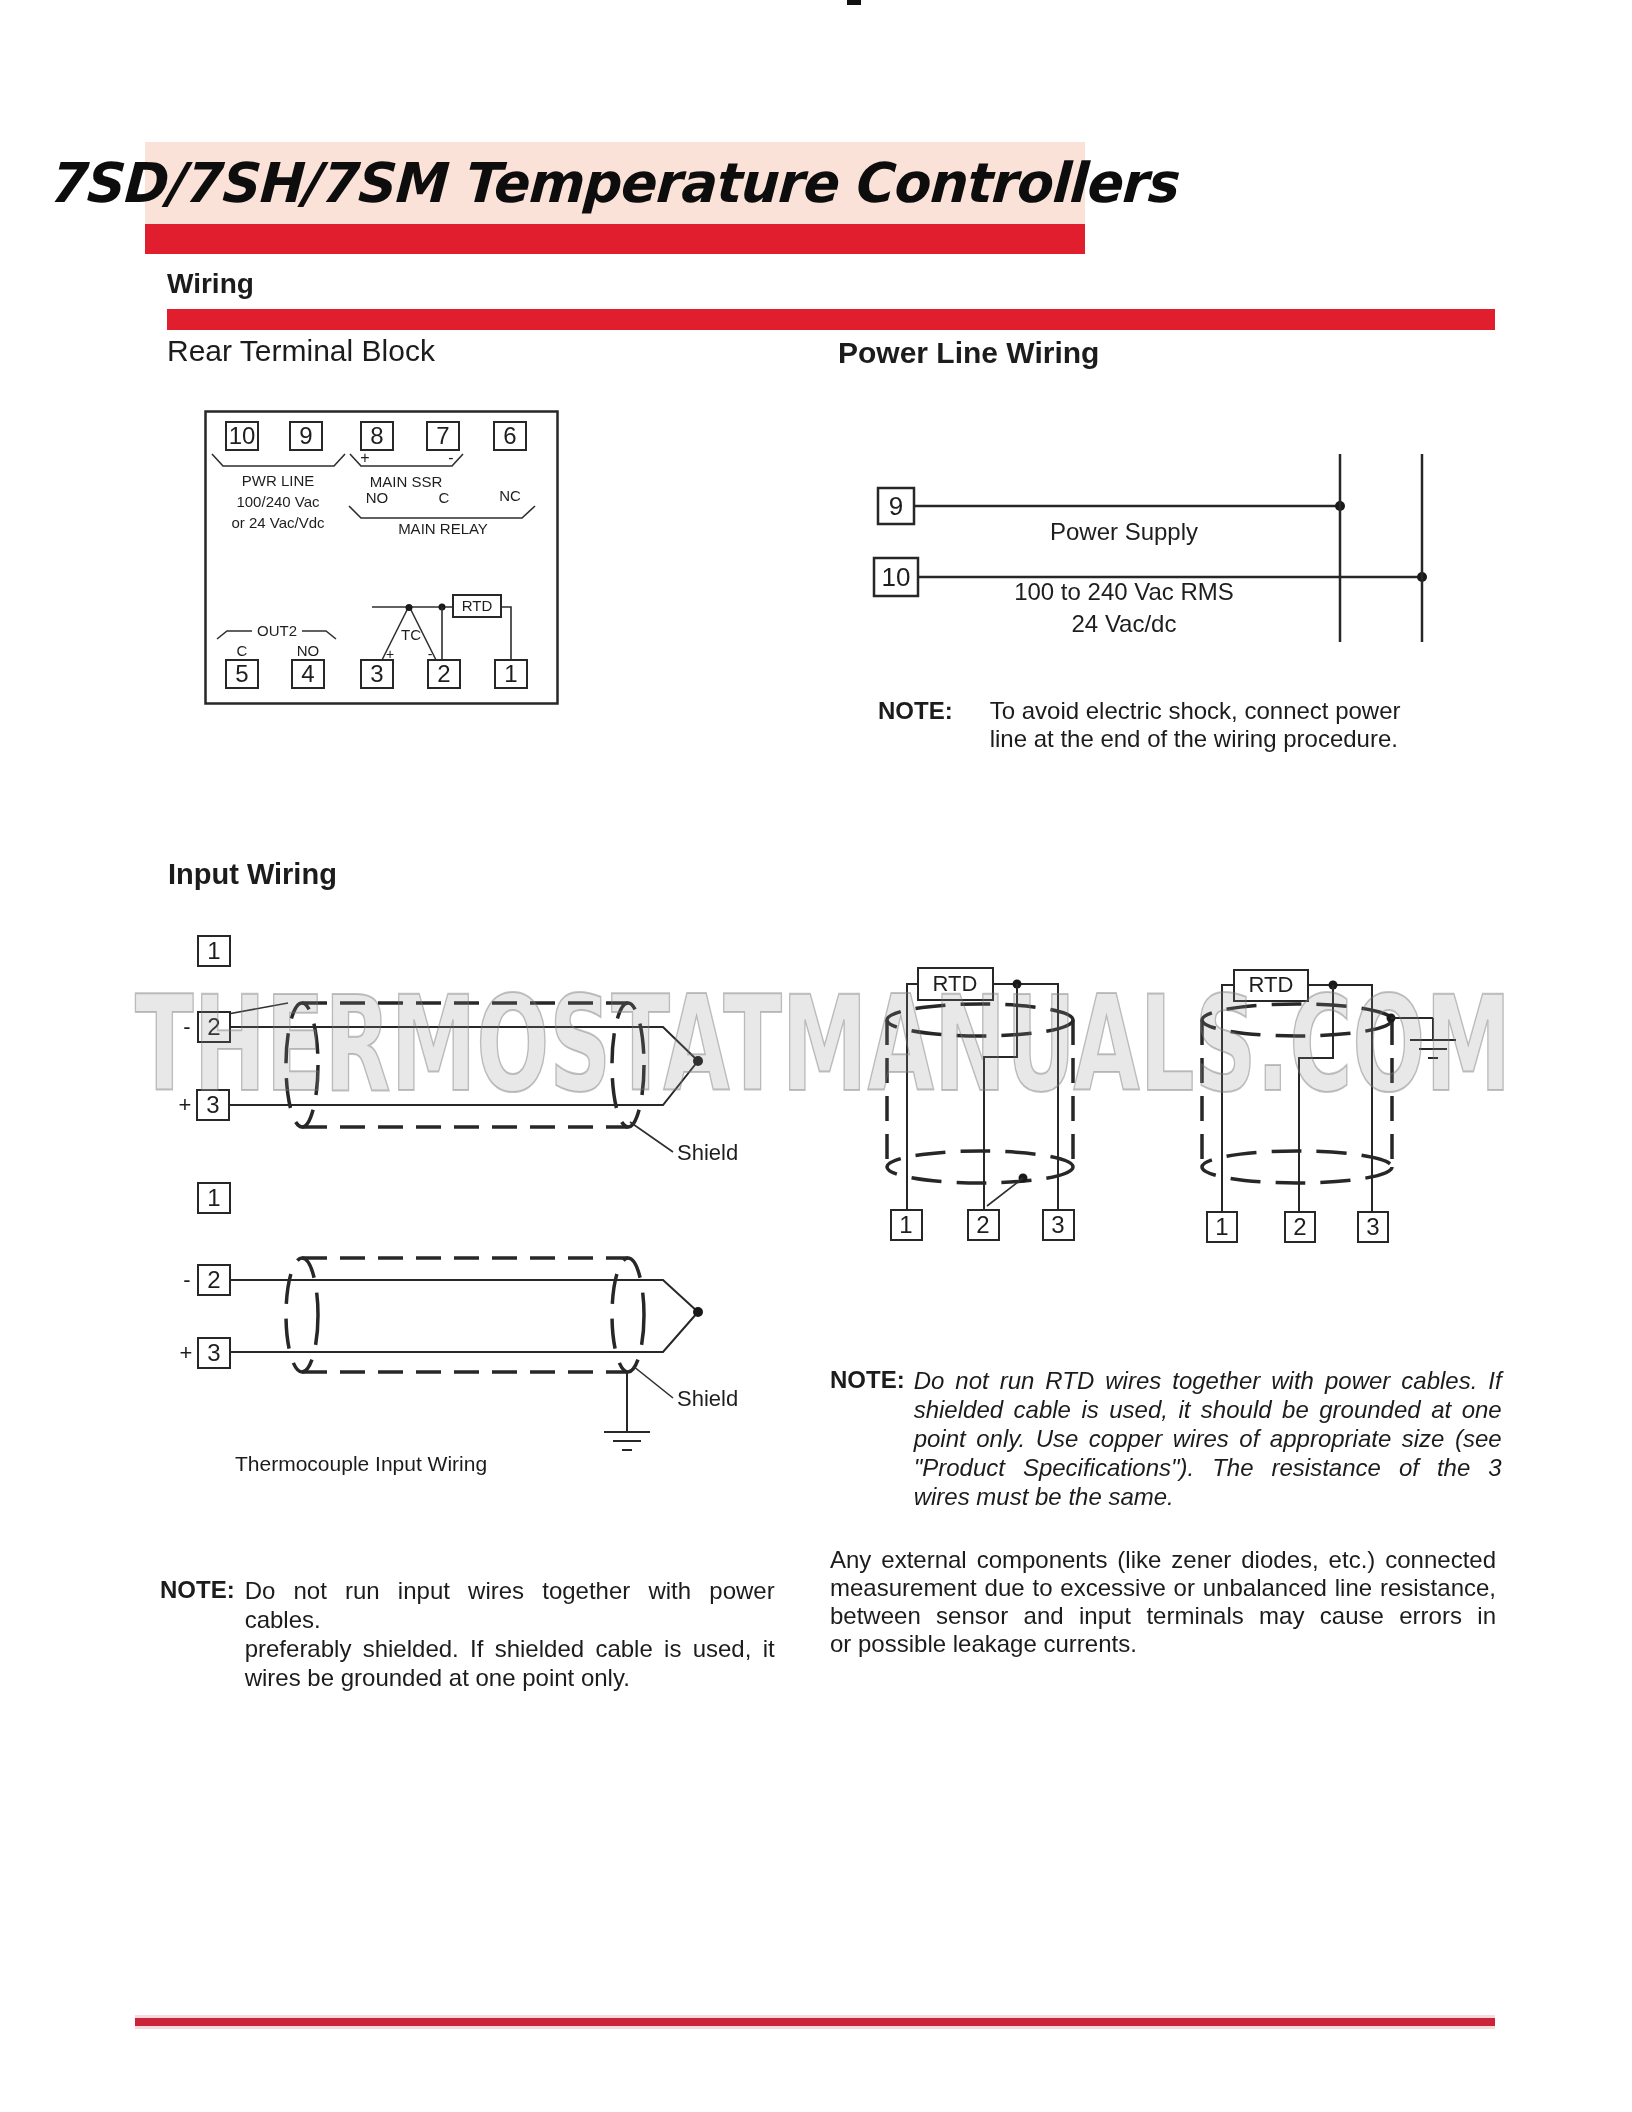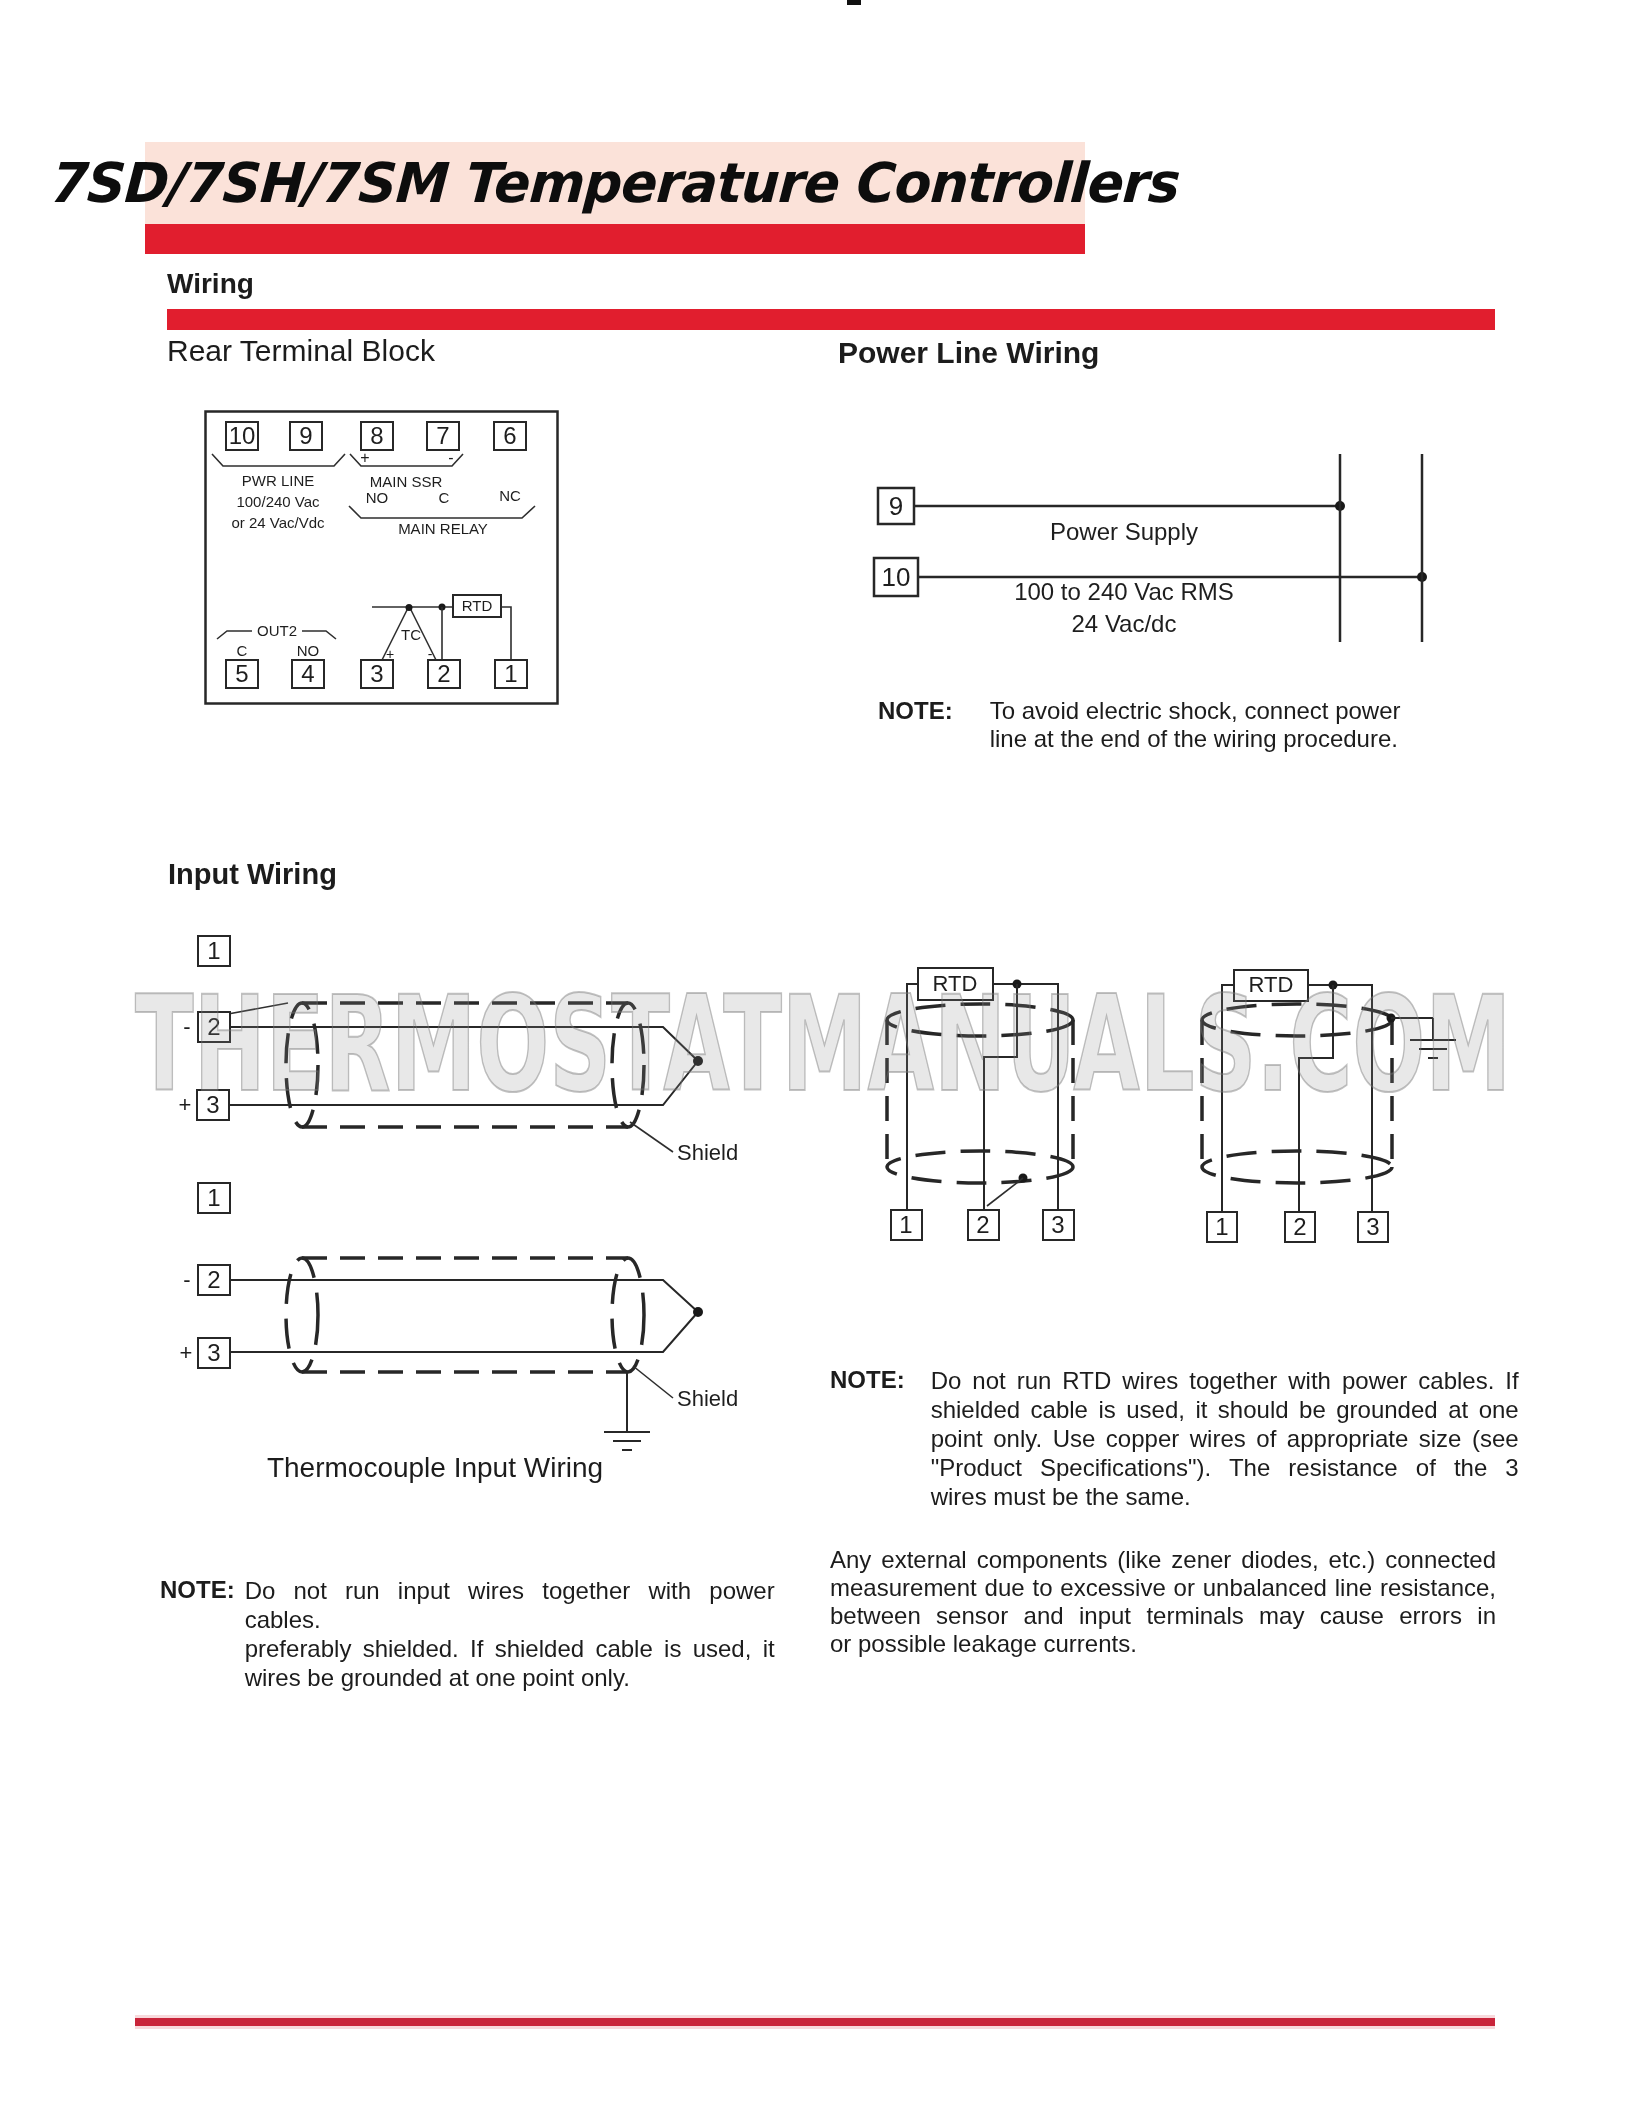--- a/index.html
+++ b/index.html
@@ -14,21 +14,21 @@
   .redbar{background:#e11e2e;}
   .h1{font-size:28px;font-weight:bold;}
   .collabel{font-size:30px;}
   .bold{font-weight:bold;}
   
   .note{display:flex;align-items:flex-start;}
   .notelabel{font-size:24px;font-weight:bold;white-space:nowrap;}
   .notebody{font-size:24px;}
   .nline{white-space:nowrap;}
   .jline{text-align:justify;text-align-last:justify;white-space:normal;}
-  .caption{font-size:28px;text-align:center;}
+  .caption{font-size:21px;}
   
   svg{overflow:visible;}
   svg text{font-family:"Liberation Sans",sans-serif;fill:#1e1e1e;}
   .ln{stroke:#272727;stroke-width:2;fill:none;}
   .ln25{stroke:#272727;stroke-width:2.5;fill:none;}
   .thin{stroke:#2e2e2e;stroke-width:1.6;fill:none;}
   .bx{stroke:#272727;stroke-width:2;fill:#ffffff;}
   .bx25{stroke:#272727;stroke-width:2.5;fill:#ffffff;}
   .dsh{stroke:#272727;stroke-width:3.5;fill:none;stroke-dasharray:25 13;}
   .dshE{stroke:#272727;stroke-width:3.5;fill:none;stroke-dasharray:30 15;}
@@ -296,21 +296,21 @@
       <text class="t24 mid" x="47" y="295">1</text>
       <rect class="bx" x="110" y="272" width="30" height="30"></rect>
       <text class="t24 mid" x="125" y="295">2</text>
       <rect class="bx" x="183" y="272" width="30" height="30"></rect>
       <text class="t24 mid" x="198" y="295">3</text>
     </g>
   </svg>
 
   <div class="abs note" style="left:830px;top:1366px;">
     <div class="notelabel">NOTE:</div>
-    <div class="notebody" style="margin-left:26px;width:588px;line-height:29px;">
+    <div class="notebody" style="margin-left:9px;width:588px;line-height:29px;font-style:italic;">
       <div class="jline">Do not run RTD wires together with power cables.  If</div>
       <div class="jline">shielded cable is used, it should be grounded at one</div>
       <div class="jline">point only. Use copper wires of appropriate size (see</div>
       <div class="jline">"Product Specifications").  The resistance of the 3</div>
       <div class="nline">wires must be the same.</div>
     </div>
   </div>
 
   <div class="abs notebody" style="left:830px;top:1546px;width:666px;line-height:28px;">
     <div class="jline">Any external components (like zener diodes, etc.) connected</div>

